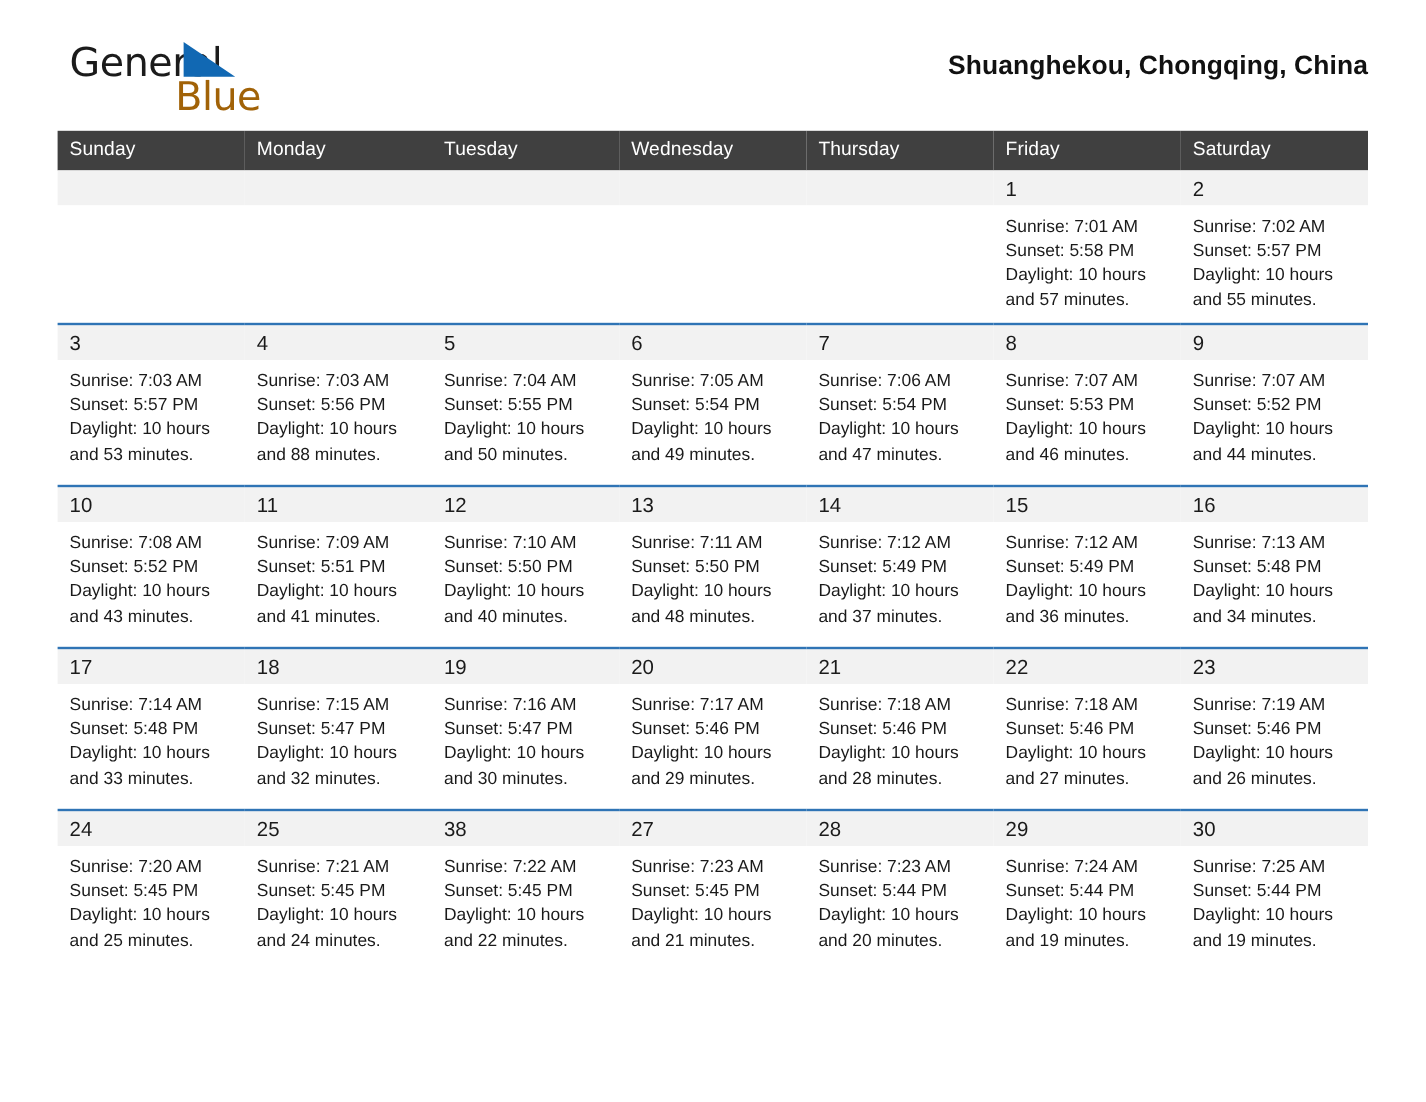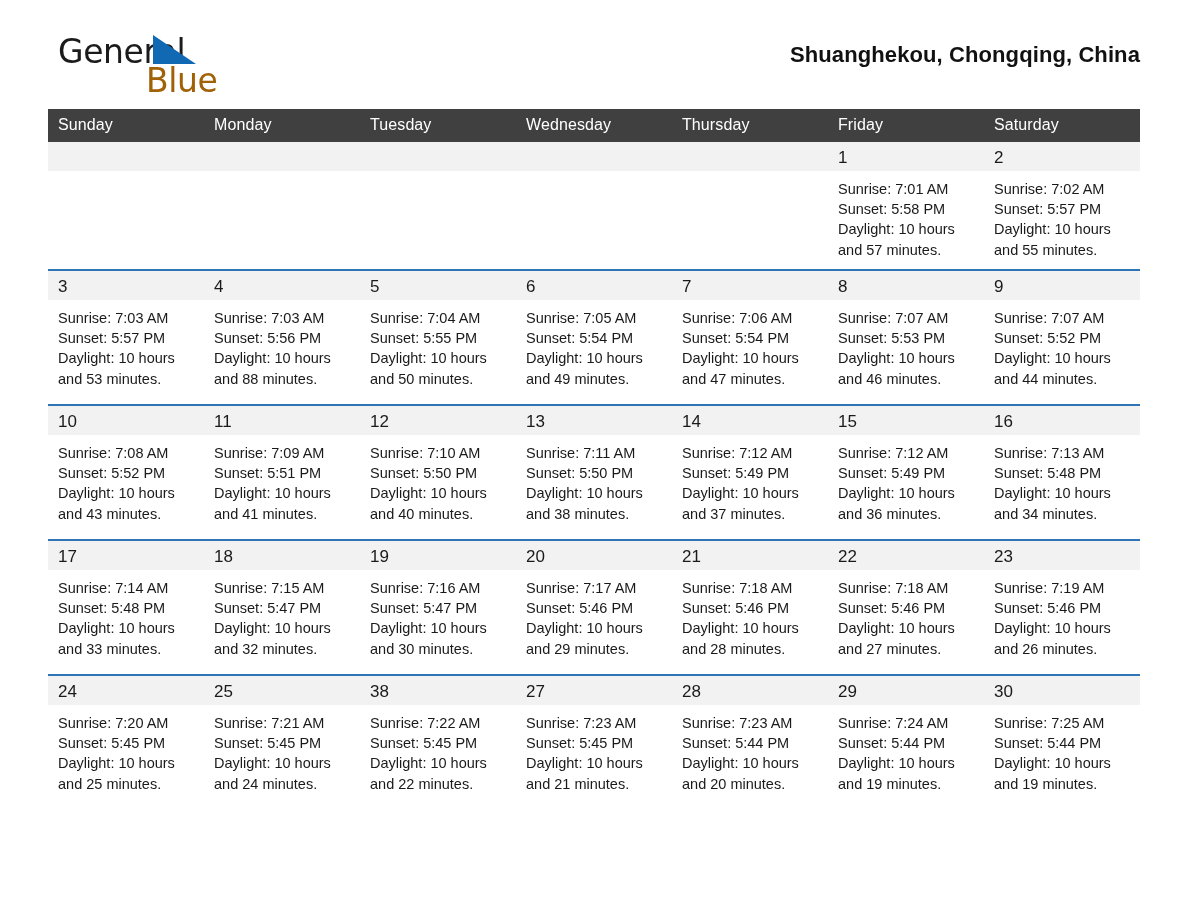--- a/index.html
+++ b/index.html
@@ -332,21 +332,21 @@
               </div>
             </div>
           </td>
           <td>
             <div class="cell">
               <div class="daynum-band">13</div>
               <div class="details">
                 <div>Sunrise: 7:11 AM</div>
                 <div>Sunset: 5:50 PM</div>
                 <div>Daylight: 10 hours</div>
-                <div>and 38 minutes.</div>
+                <div>and 48 minutes.</div>
               </div>
             </div>
           </td>
           <td>
             <div class="cell">
               <div class="daynum-band">14</div>
               <div class="details">
                 <div>Sunrise: 7:12 AM</div>
                 <div>Sunset: 5:49 PM</div>
                 <div>Daylight: 10 hours</div>

